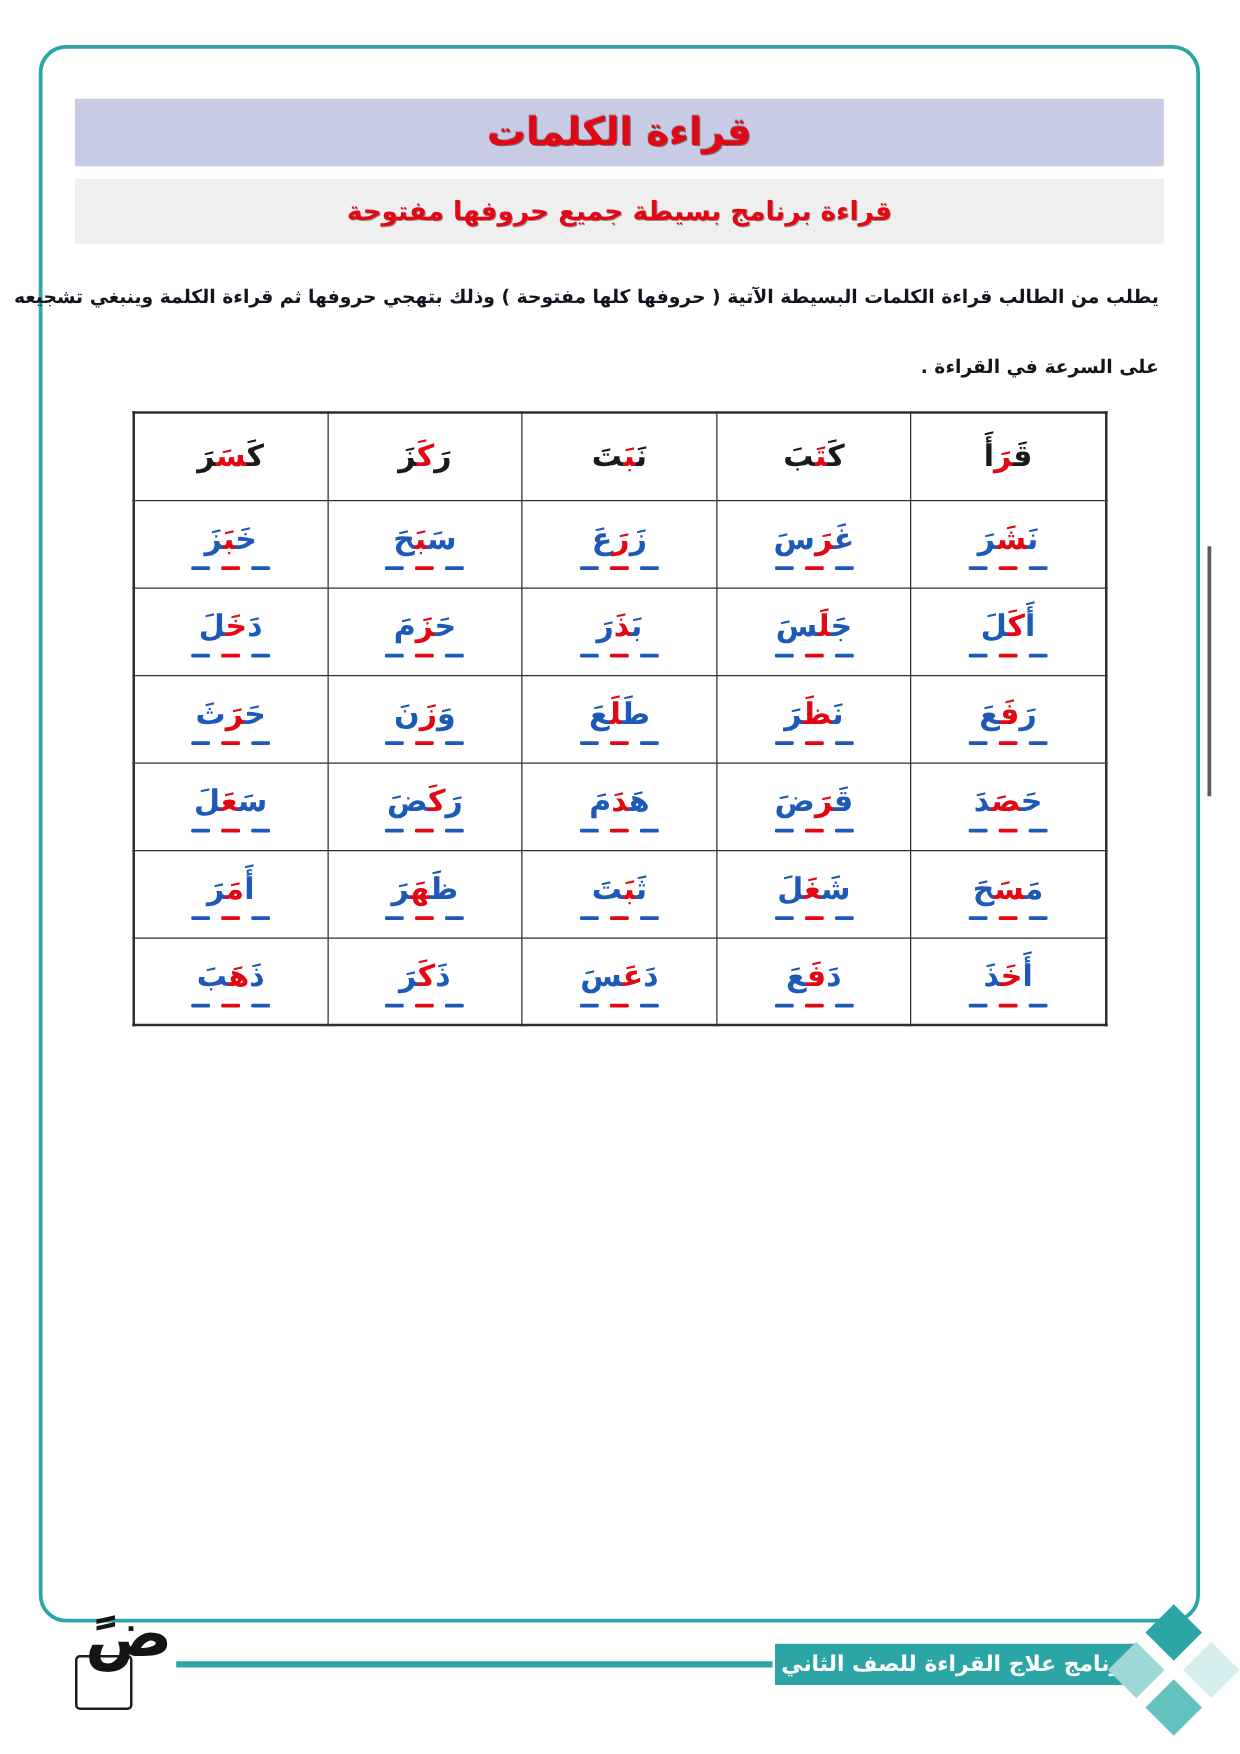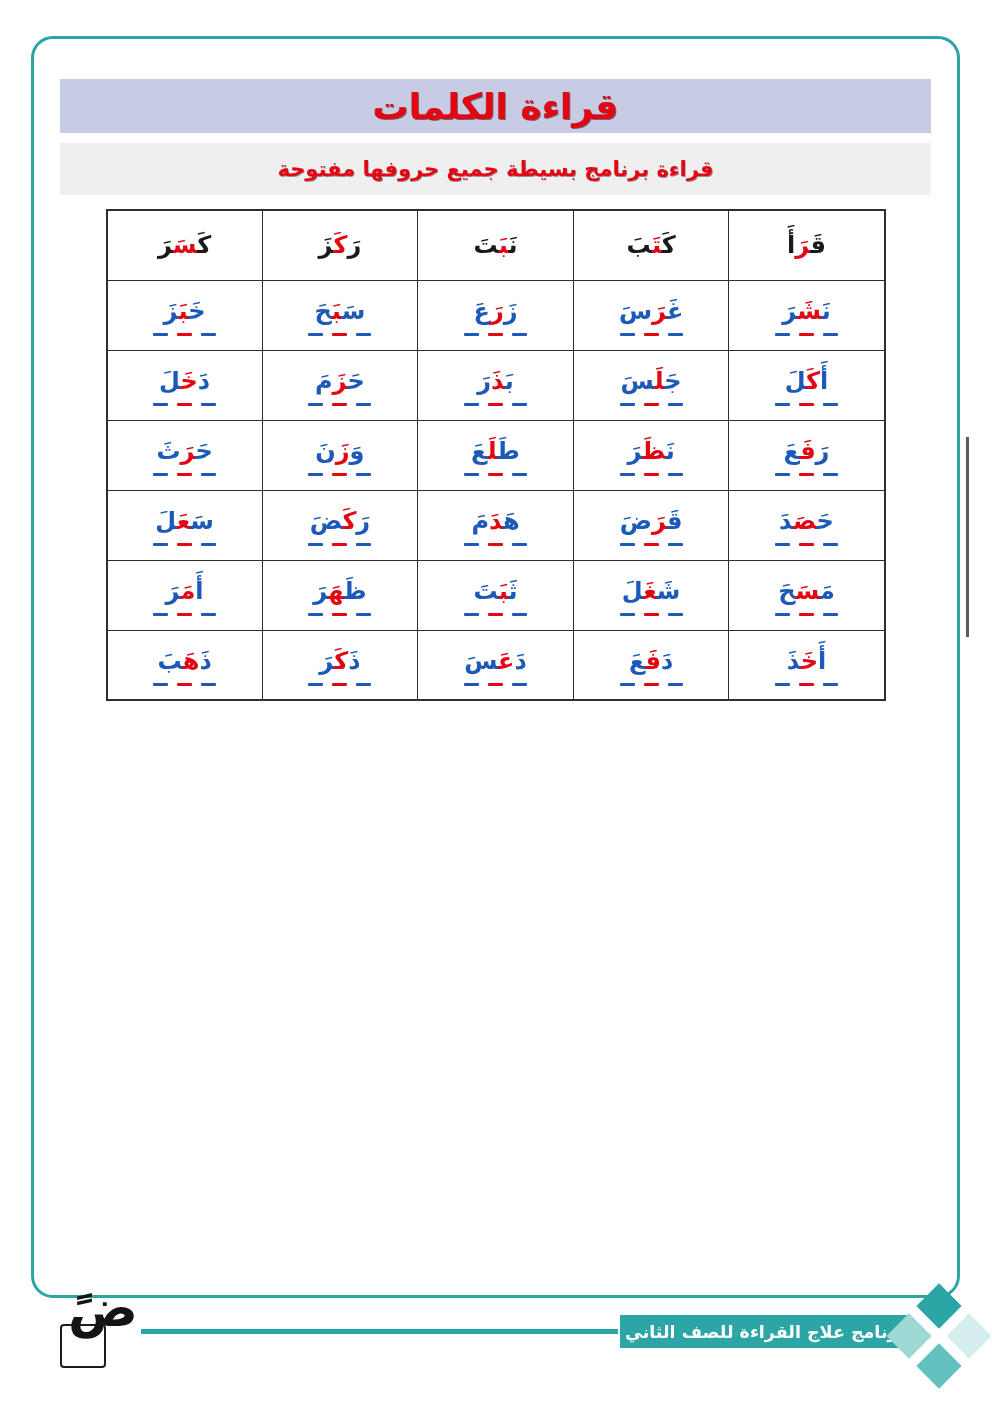--- a/index.html
+++ b/index.html
@@ -4,21 +4,21 @@
 <style>
   *{margin:0;padding:0;box-sizing:border-box}
   html,body{width:992px;height:1403px}
   body{position:relative;background:#ffffff;font-family:"DejaVu Sans",sans-serif;overflow:hidden}
   .page{position:absolute;inset:0;background:#ffffff}
 
   .frame{position:absolute;left:31px;top:36px;width:929px;height:1262px;
          border:3px solid var(--teal,#2ba5a5);border-radius:22px;padding:40px 26px 0 26px;background:#fff}
 
   .title-bar{height:54px;background:var(--header-bg,#c7cbe3);display:flex;align-items:center;justify-content:center;margin-bottom:10px}
-  .title-bar span{font-size:36px;font-weight:bold;color:var(--red,#e30613);
+  .title-bar span{font-size:31px;font-weight:bold;color:var(--red,#e30613);
                   text-shadow:1px 1px 0 rgba(60,20,20,.55),-0.5px -0.5px 0 rgba(60,20,20,.35)}
 
   .subtitle-bar{height:52px;background:var(--subtitle-bg,#efefef);display:flex;align-items:center;justify-content:center}
   .subtitle-bar span{font-size:21px;font-weight:bold;color:var(--red,#e30613);text-shadow:.8px .8px 0 rgba(60,20,20,.45)}
 
   .instructions{margin:14px 4px 0 4px;text-align:right;color:#14141e;font-weight:bold;font-size:15px}
   .instr-line{line-height:56px;white-space:nowrap}
   .prompt{margin:2px 4px 0;text-align:right;font-weight:bold;font-size:17.5px;color:#14141e;line-height:42px}
 
   table.words{border-collapse:collapse;margin:8px auto 0;width:780px;border:2px solid #2e2e2e}
@@ -54,20 +54,22 @@
 
     <div class="title-bar">
       <span>قراءة الكلمات</span>
     </div>
 
     <div class="subtitle-bar">
       <span>قراءة برنامج بسيطة جميع حروفها مفتوحة</span>
     </div>
 
     <div class="instructions" dir="rtl">
+      <div class="instr-line">يطلب من الطالب قراءة الكلمات البسيطة الآتية  ( حروفها كلها مفتوحة ) وذلك بتهجي حروفها ثم قراءة الكلمة وينبغي تشجيعه</div>
+      <div class="instr-line">على السرعة في القراءة .</div>
     </div>
 
 
     <table class="words" dir="rtl">
       <tbody id="words-body">
           <tr>
             <td>
               <div class="word"><span style="color: rgb(26, 26, 26);">قَ‍</span><span style="color: rgb(227, 6, 19);">‍رَ</span><span style="color: rgb(26, 26, 26);">أَ</span></div>
             </td>
             <td>

